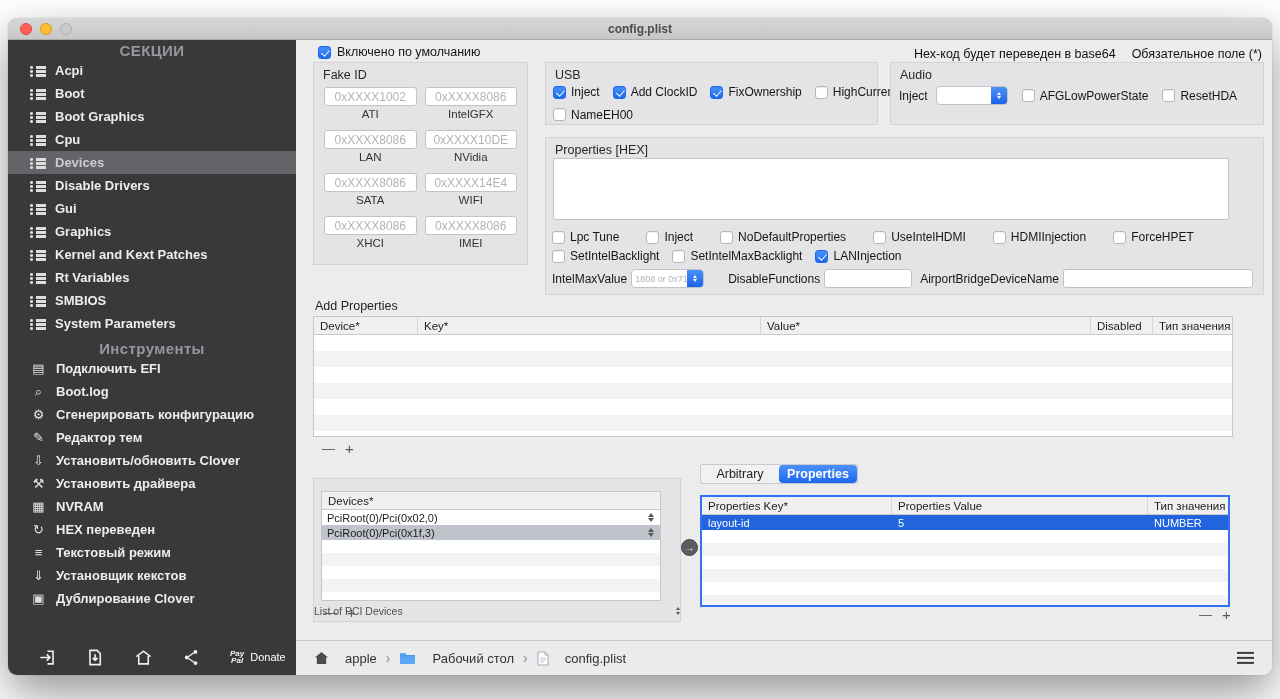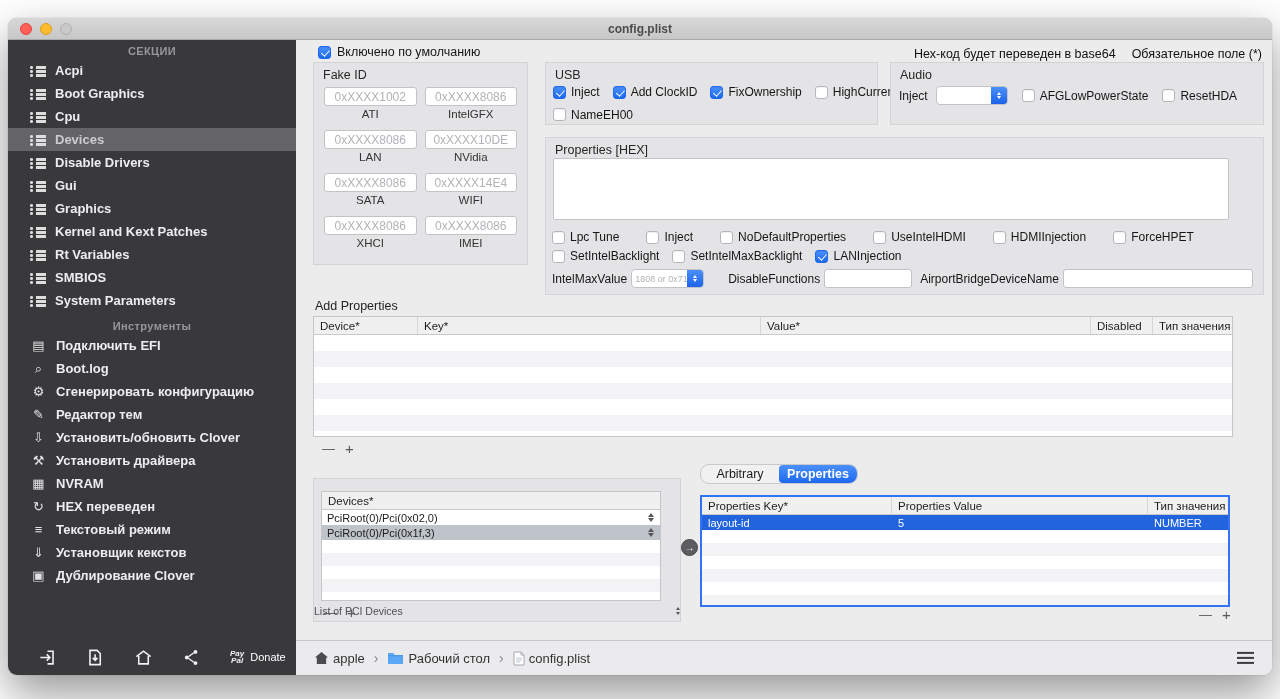--- a/index.html
+++ b/index.html
@@ -14,21 +14,21 @@
             border-bottom:1px solid #a9a9a9;display:flex;align-items:center;justify-content:center}
   .title{font-size:12px;font-weight:700;color:#4c4c4c}
   .lights{position:absolute;left:12px;top:5px;display:flex;gap:8px}
   .light{width:12px;height:12px;border-radius:50%;display:inline-block}
   .light.red{background:#ff5f57;border:1px solid #e0443e}
   .light.yellow{background:#febc2e;border:1px solid #d89c22}
   .light.gray{background:#c9c9c9;border:1px solid #b0b0b0}
 
   
   .sidebar{position:absolute;left:0;top:22px;width:288px;bottom:0;background:#39393c;padding-top:3px}
-  .sb-header{height:16px;line-height:16px;text-align:center;font-size:11px;font-weight:700;color:#97979c;letter-spacing:.4px}
+  .sb-header{height:16px;line-height:16px;text-align:center;font-size:15px;font-weight:700;color:#97979c;letter-spacing:.4px}
   .sb-header.tools{margin-top:6px}
   .sb-item{height:23px;display:flex;align-items:center;gap:9px;padding-left:22px;font-size:13px;font-weight:600;color:#ededef;white-space:nowrap}
   .sb-item.selected{background:#646468;color:#cdcdd0}
   .li-icon{width:16px;height:11px;position:relative;flex:none}
   .li-icon::before{content:"";position:absolute;left:0;top:1px;width:3px;height:2.5px;border-radius:50%;background:#dededf;
                    box-shadow:0 4px 0 #dededf,0 8px 0 #dededf}
   .li-icon::after{content:"";position:absolute;left:6px;top:1px;width:10px;height:2.5px;background:#dededf;
                   box-shadow:0 4px 0 #dededf,0 8px 0 #dededf}
   .tool-icon{width:17px;flex:none;text-align:center;font-size:13px;color:#e2e2e4;font-weight:400}
   .sb-toolbar{position:absolute;left:0;right:0;bottom:0;height:36px;display:flex;align-items:center;padding:0 14px 0 30px;gap:29px}
@@ -107,37 +107,37 @@
   .stepper{margin-left:auto;display:flex;flex-direction:column;gap:1.5px;flex:none}
   .tri-up{width:0;height:0;border-left:3px solid transparent;border-right:3px solid transparent;border-bottom:4px solid #57575a}
   .tri-down{width:0;height:0;border-left:3px solid transparent;border-right:3px solid transparent;border-top:4px solid #57575a}
   .dev-footer{position:absolute;left:0;right:0;bottom:3px;height:14px}
   .dev-footer .mp{position:absolute;left:10px;top:0}
   .dev-caption{position:absolute;left:0;right:0;top:1px;display:flex;justify-content:center;align-items:center;gap:4px;
                font-size:10.5px;color:#505052}
 
   
   .tabs{position:absolute;left:404px;top:424px;width:158px;height:20px;display:flex;background:#f1f1f2;border:1px solid #c9c9cb;
-        border-radius:9px;overflow:hidden}
+        border-radius:2px;overflow:hidden}
   .tab{width:79px;display:flex;align-items:center;justify-content:center;font-size:12.5px;color:#1d1d1f}
   .tab.active{background:linear-gradient(#4a90fb,#1d69ee);color:#fff;font-weight:700;border-radius:4px}
 
   
   .ptable{position:absolute;left:404px;top:455px;width:530px;height:112px;background:#fff;border:2px solid #3273f5;overflow:hidden}
   .p-row{display:flex;height:15px;align-items:center}
   .p-row.selected{background:#2164dd;color:#fff}
   .p-cell{font-size:11px;padding:0 4px 0 6px;overflow:hidden;white-space:nowrap}
 
   .circle-btn{position:absolute;left:385px;top:499px;width:17px;height:17px;border-radius:50%;background:#5d5d61;
               border:1px solid #47474a;color:#fff;display:flex;align-items:center;justify-content:center;font-size:10px;line-height:1}
 
   
   .bottombar{position:absolute;left:0;right:0;top:600px;bottom:0;border-top:1px solid #c7c7c9;display:flex;align-items:center;
              padding:0 18px;gap:7px;font-size:13px;color:#333;background:#ebebed}
-  .crumb{display:flex;align-items:center;gap:4px}
+  .crumb{display:flex;align-items:center;gap:16px}
   .crumb-sep{color:#8a8a8e;font-size:14px;padding:0 2px}
   .burger{position:absolute;right:18px;top:50%;width:17px;height:2.2px;background:#3c3c3e;transform:translateY(-50%);
           box-shadow:0 -5px 0 #3c3c3e,0 5px 0 #3c3c3e}
 </style>
 </head>
 <body>
 
 <div class="window">
 
   <div class="titlebar">
@@ -148,20 +148,24 @@
     </div>
     <span class="title">config.plist</span>
   </div>
 
   <div class="sidebar">
     <div class="sb-header">СЕКЦИИ</div>
 
     <div class="sb-item">
         <span class="li-icon"></span>
         <span>Acpi</span>
+      </div>
+    <div class="sb-item">
+        <span class="li-icon"></span>
+        <span>Boot</span>
       </div>
     <div class="sb-item">
         <span class="li-icon"></span>
         <span>Boot Graphics</span>
       </div>
     <div class="sb-item">
         <span class="li-icon"></span>
         <span>Cpu</span>
       </div>
     <div class="sb-item selected">

